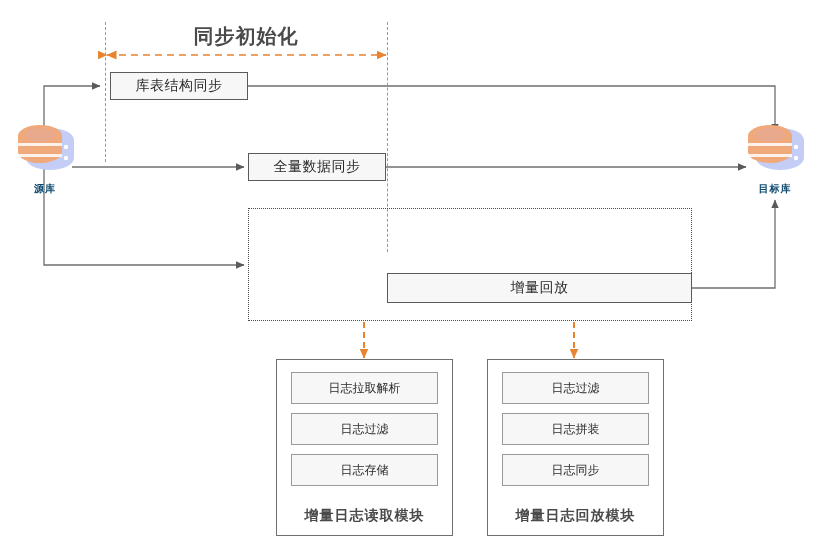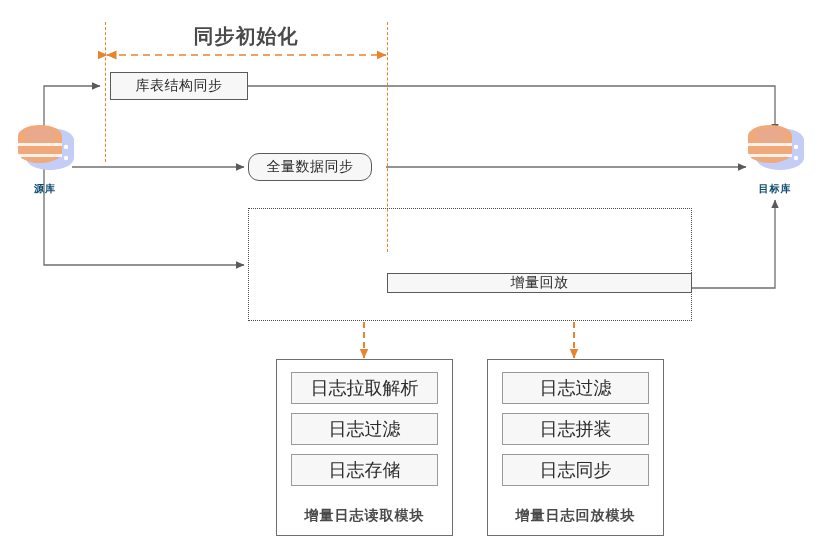--- a/index.html
+++ b/index.html
@@ -15,21 +15,21 @@
         display:flex;align-items:center;justify-content:center;
         color:#2b2b2b;font-size:14px;letter-spacing:.5px;box-sizing:border-box;}
 
   
   .module{position:absolute;border:1px solid #6f6f6f;background:#ffffff;
           box-sizing:border-box;}
   .module-title{position:absolute;left:0;right:0;bottom:10px;text-align:center;
                 font-size:14px;color:#4a4a4a;font-weight:bold;letter-spacing:1px;}
   .mbox{position:absolute;left:14px;right:14px;height:32px;background:#f7f7f7;
         border:1px solid #9a9a9a;display:flex;align-items:center;
-        justify-content:center;font-size:18px;color:#2b2b2b;box-sizing:border-box;}
+        justify-content:center;font-size:12px;color:#2b2b2b;box-sizing:border-box;}
 
   
   .dotgroup{position:absolute;border:1.5px dotted #4a4a4a;background:transparent;
             box-sizing:border-box;}
 
   
   .vguide{position:absolute;width:0;border-left:1.5px dashed #e8832f;}
 
   
   .phase-label{position:absolute;font-size:20px;color:#4a4a4a;font-weight:bold;
@@ -112,24 +112,24 @@
       <circle cx="52" cy="23" r="2.2" fill="#ffffff"></circle>
       <circle cx="52" cy="34" r="2.2" fill="#ffffff"></circle>
     </svg>
   </div>
   <div class="db-label" style="left:730px;top:182px;">目标库</div>
 
   <div class="dotgroup" style="left:248px;top:208px;width:444px;height:113px;"></div>
 
   <div class="pbox" style="left:110px;top:72px;width:138px;height:28px;">库表结构同步</div>
 
-  <div class="pbox" style="left:248px;top:153px;width:124px;height:28px;border-radius:11px;">全量数据同步</div>
+  <div class="pbox" style="left:248px;top:153px;width:138px;height:28px;">全量数据同步</div>
 
 
-  <div class="pbox" style="left:387px;top:273px;width:305px;height:20px;">增量回放</div>
+  <div class="pbox" style="left:387px;top:273px;width:305px;height:30px;">增量回放</div>
 
   <div class="module" style="left:276px;top:359px;width:177px;height:177px;">
     <div class="mbox" style="top:12px;">日志拉取解析</div>
     <div class="mbox" style="top:53px;">日志过滤</div>
     <div class="mbox" style="top:94px;">日志存储</div>
     <div class="module-title">增量日志读取模块</div>
   </div>
 
   <div class="module" style="left:487px;top:359px;width:177px;height:177px;">
     <div class="mbox" style="top:12px;">日志过滤</div>

